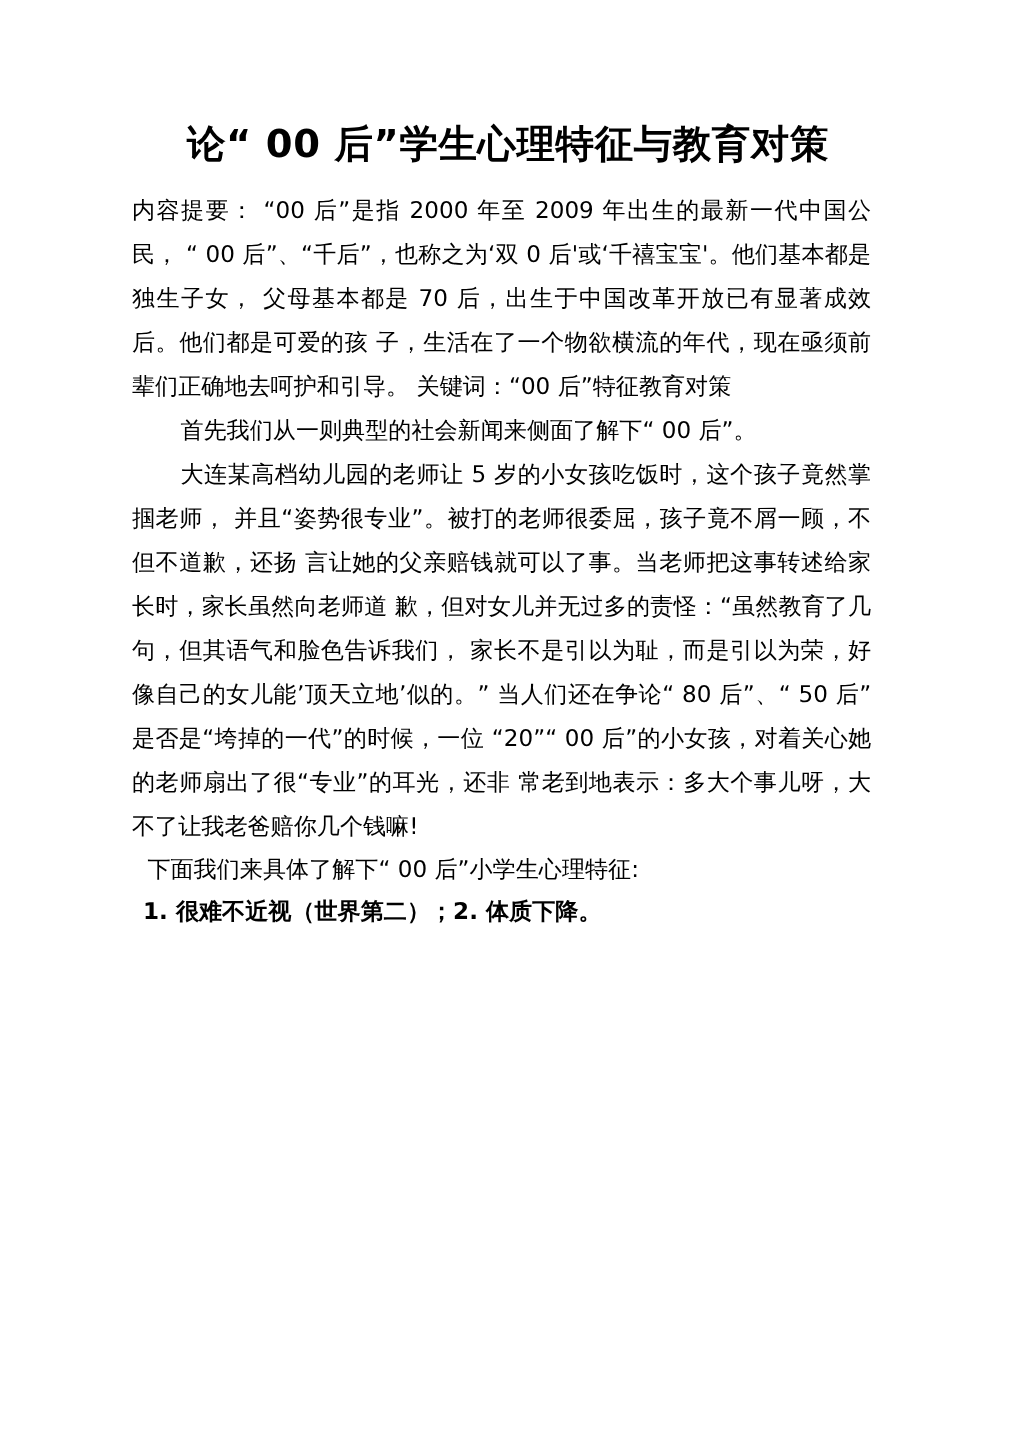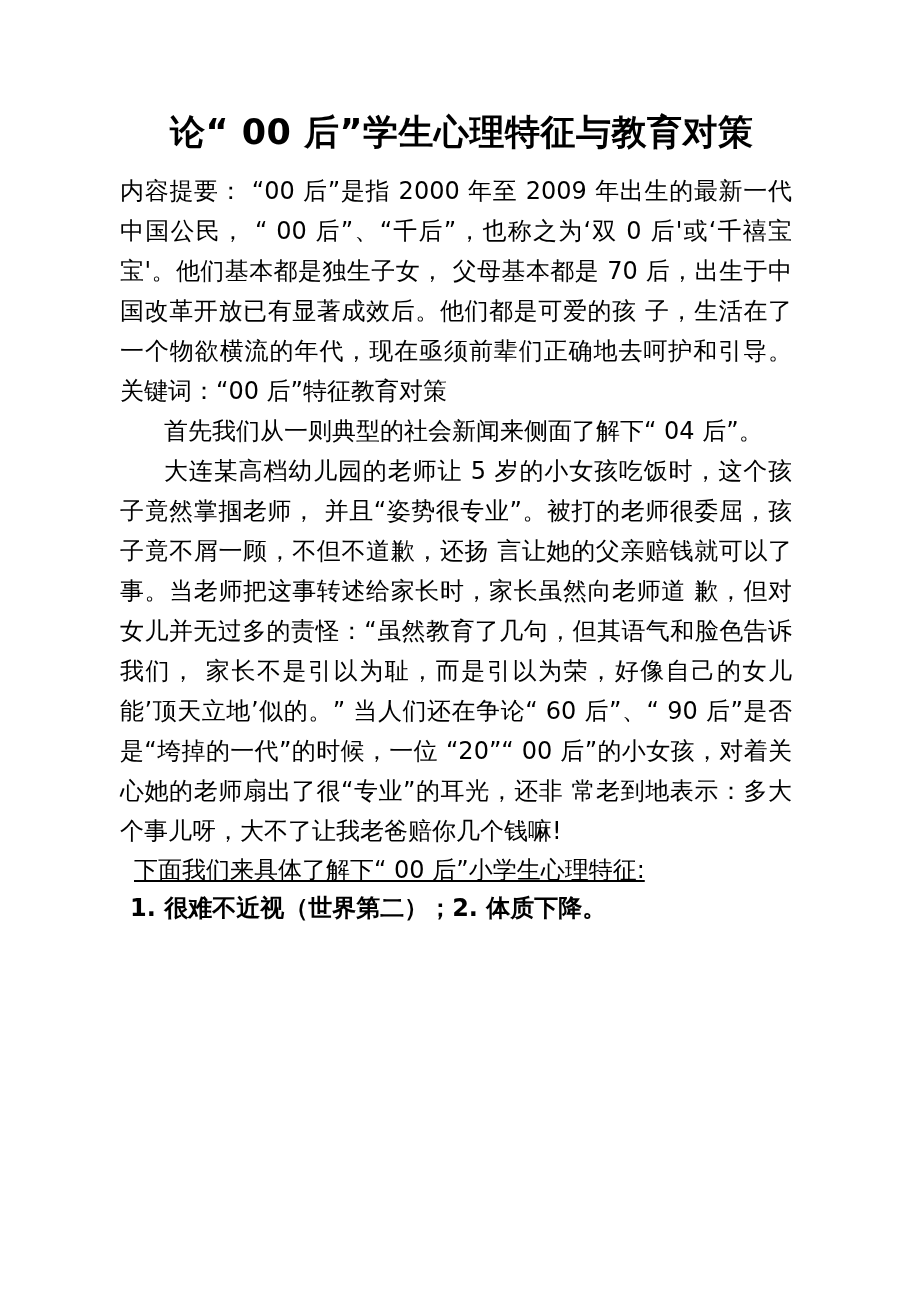--- a/index.html
+++ b/index.html
@@ -42,34 +42,33 @@
     line-height: 57px;
     font-weight: 700;
     letter-spacing: 0.5px;
     text-indent: 50px;
     margin: 0 0 10px 0;
     word-break: break-all;
   }
 
   
   .para {
-    font-size: 24px;
+    font-size: 21px;
     line-height: 40px;
     margin: 0;
     text-align: justify;
     text-justify: inter-character;
     word-break: break-all;
     letter-spacing: 0px;
   }
   .para.indent2 {
     text-indent: 44px;
   }
   .para.indent1 {
     text-indent: 14px;
-    text-decoration: underline;
   }
   .para.tight {
     line-height: 38px;
   }
 
   
   .para.sub {
     text-indent: 26px;
   }
   .para.listline {
@@ -80,23 +79,23 @@
 </head>
 <body>
 
 <div class="page">
   <div class="doc-body">
 
     <h1 class="doc-title">论“ 00 后”学生心理特征与教育对策</h1>
 
     <p class="para">内容提要： “00 后”是指 2000 年至 2009 年出生的最新一代中国公民， “ 00 后”、“千后”，也称之为‘双 0 后'或‘千禧宝宝'。他们基本都是独生子女， 父母基本都是 70 后，出生于中国改革开放已有显著成效后。他们都是可爱的孩 子，生活在了一个物欲横流的年代，现在亟须前辈们正确地去呵护和引导。 关键词：“00 后”特征教育对策</p>
 
-    <p class="para indent2">首先我们从一则典型的社会新闻来侧面了解下“ 04 后”。</p>
+    <p class="para indent2">首先我们从一则典型的社会新闻来侧面了解下“ 00 后”。</p>
 
-    <p class="para indent2">大连某高档幼儿园的老师让 5 岁的小女孩吃饭时，这个孩子竟然掌掴老师， 并且“姿势很专业”。被打的老师很委屈，孩子竟不屑一顾，不但不道歉，还扬 言让她的父亲赔钱就可以了事。当老师把这事转述给家长时，家长虽然向老师道 歉，但对女儿并无过多的责怪：“虽然教育了几句，但其语气和脸色告诉我们， 家长不是引以为耻，而是引以为荣，好像自己的女儿能’顶天立地’似的。” 当人们还在争论“ 60 后”、“ 90 后”是否是“垮掉的一代”的时候，一位 “20”“ 00 后”的小女孩，对着关心她的老师扇出了很“专业”的耳光，还非 常老到地表示：多大个事儿呀，大不了让我老爸赔你几个钱嘛!</p>
+    <p class="para indent2">大连某高档幼儿园的老师让 5 岁的小女孩吃饭时，这个孩子竟然掌掴老师， 并且“姿势很专业”。被打的老师很委屈，孩子竟不屑一顾，不但不道歉，还扬 言让她的父亲赔钱就可以了事。当老师把这事转述给家长时，家长虽然向老师道 歉，但对女儿并无过多的责怪：“虽然教育了几句，但其语气和脸色告诉我们， 家长不是引以为耻，而是引以为荣，好像自己的女儿能’顶天立地’似的。” 当人们还在争论“ 80 后”、“ 50 后”是否是“垮掉的一代”的时候，一位 “20”“ 00 后”的小女孩，对着关心她的老师扇出了很“专业”的耳光，还非 常老到地表示：多大个事儿呀，大不了让我老爸赔你几个钱嘛!</p>
 
 
 
     <p class="para indent1 tight">下面我们来具体了解下“ 00 后”小学生心理特征:</p>
 
 
     <p class="para listline tight">1. 很难不近视（世界第二）；2. 体质下降。</p>
 
 
 

